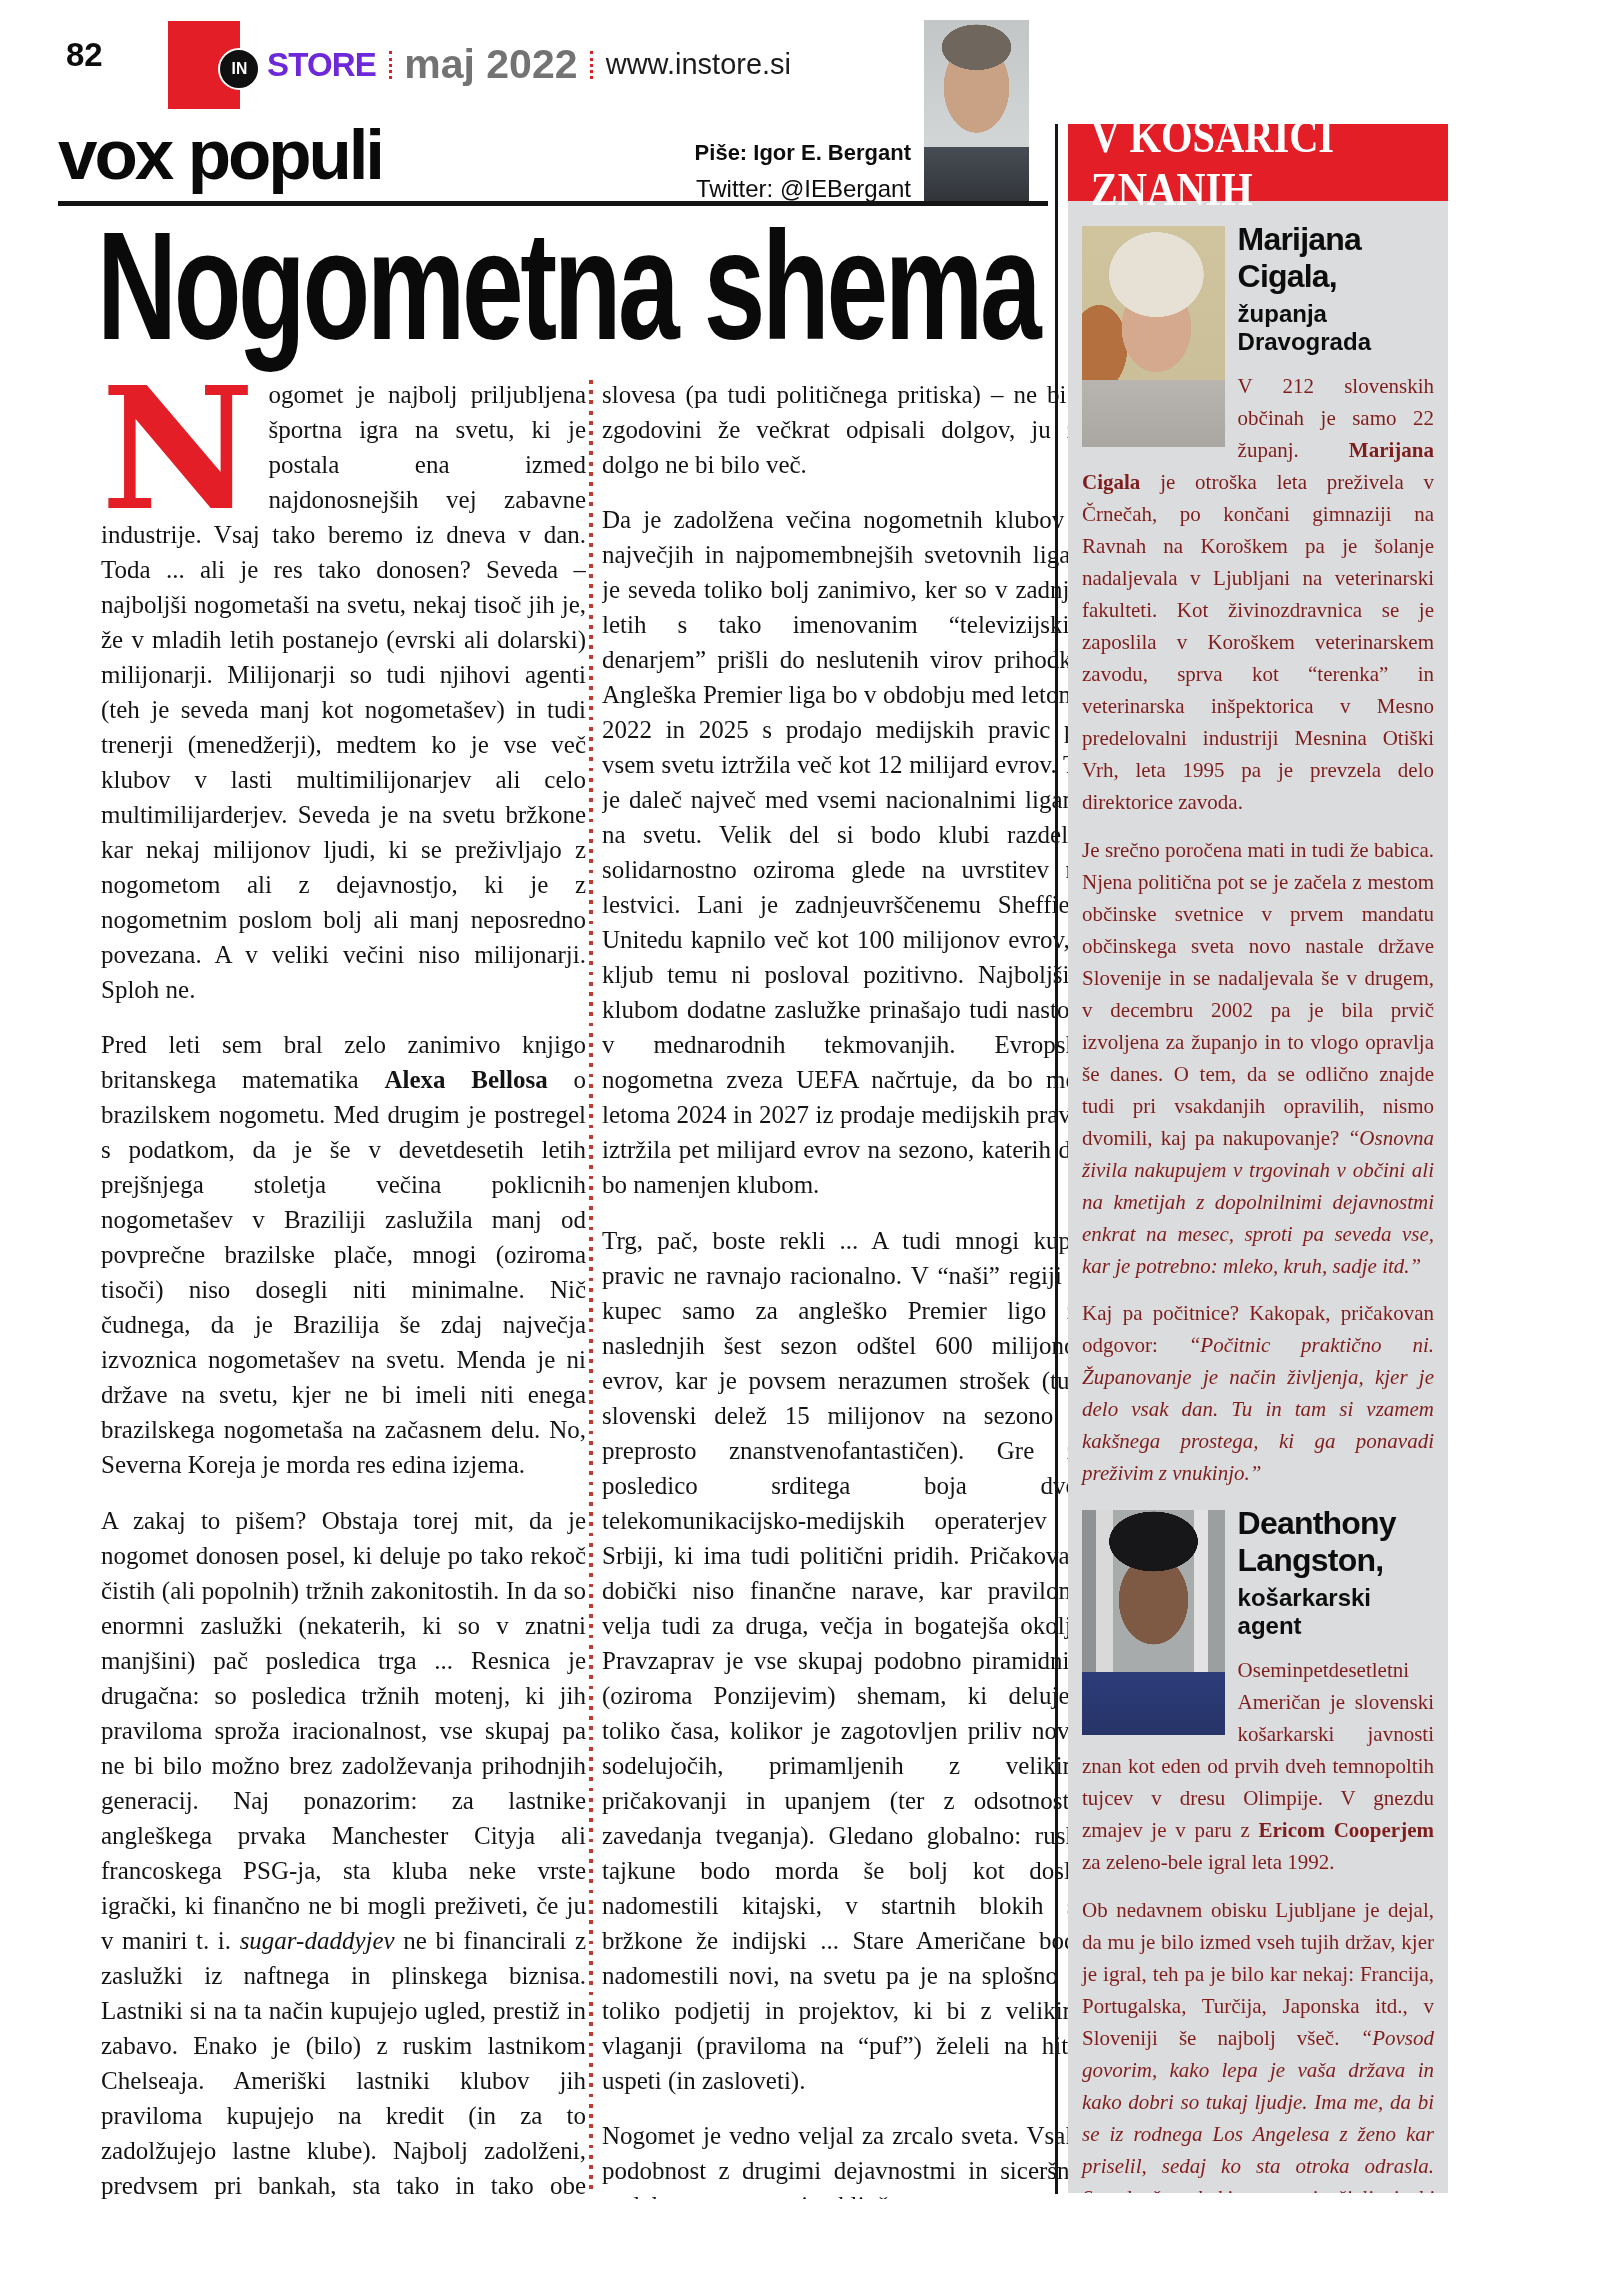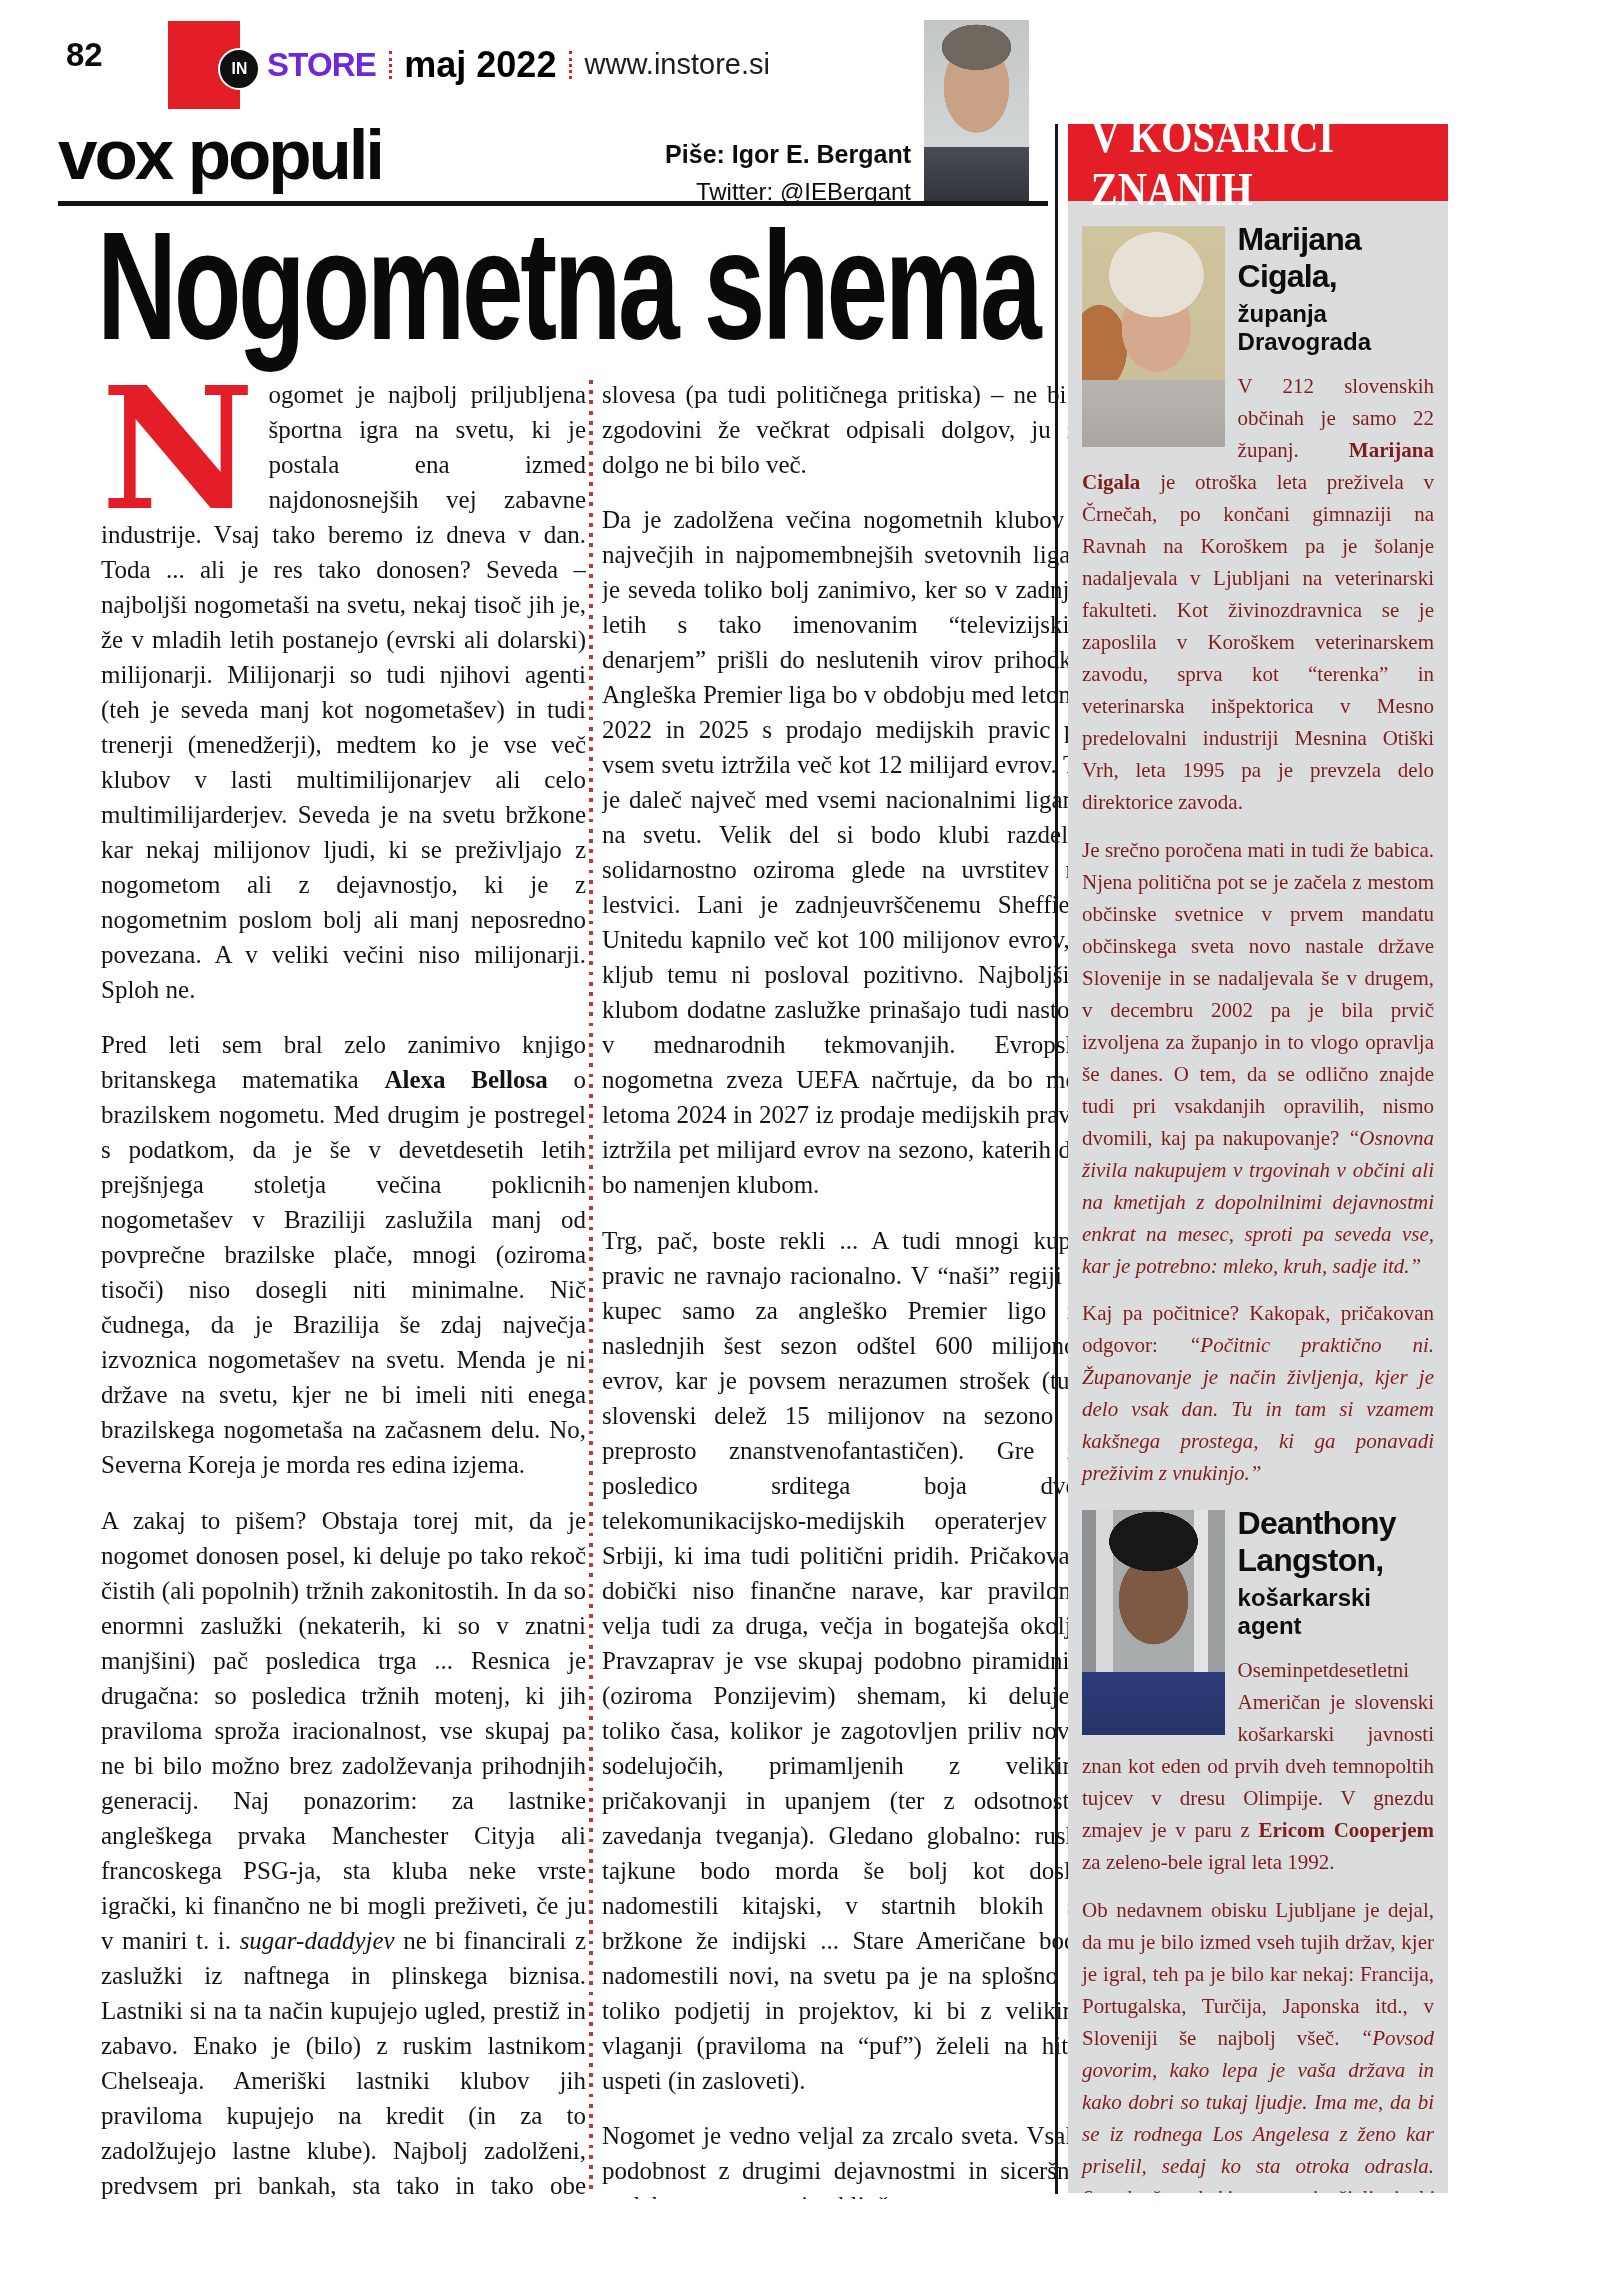--- a/index.html
+++ b/index.html
@@ -10,27 +10,27 @@
   .pageno{position:absolute;left:66px;top:36px;font-family:"Liberation Sans",sans-serif;
           font-weight:bold;font-size:33px;color:#0d0d0d;}
   .brand-row{position:absolute;left:168px;top:19px;height:91px;display:flex;align-items:center;}
   .logo-box{position:relative;width:72px;height:88px;background:#e41e26;}
   .logo-circle{position:absolute;right:-20.4px;top:27px;width:38px;height:38px;border-radius:50%;
                background:#101010;border:2.4px solid #fff;display:flex;align-items:center;justify-content:center;
                color:#fff;font-family:"Liberation Sans",sans-serif;font-weight:bold;font-size:15.7px;}
   .brand-name{margin-left:27px;font-family:"Liberation Sans",sans-serif;font-weight:bold;
               font-size:33px;letter-spacing:-0.8px;color:#6d28d9;}
   .dotsep{width:0;height:28px;border-left:3.9px dotted #e41e26;margin:0 12.6px;}
-  .brand-issue{font-family:"Liberation Sans",sans-serif;font-weight:bold;font-size:36px;color:#000000;}
+  .brand-issue{font-family:"Liberation Sans",sans-serif;font-weight:bold;font-size:41px;color:#737373;}
   .brand-site{font-family:"Liberation Sans",sans-serif;font-size:29px;color:#1c1c1c;}
   .section-title{position:absolute;left:58px;top:114px;font-family:"Liberation Sans",sans-serif;
                  font-weight:bold;font-size:71px;letter-spacing:-3.1px;color:#0a0a0a;}
   .byline{position:absolute;left:503px;top:140px;width:408px;text-align:right;
           font-family:"Liberation Sans",sans-serif;color:#0d0d0d;}
-  .byline .l1{font-weight:bold;font-size:25px;}
+  .byline .l1{font-weight:bold;font-size:22px;}
   .byline .l2{font-size:24px;margin-top:9.4px;}
 
   
   .photo{position:relative;overflow:hidden;}
   .photo-author{position:absolute;left:924px;top:20.4px;width:105px;height:182px;
     background:
       radial-gradient(36px 23.6px at 50% 15%, #6f675e 0 96%, transparent 97%),
       radial-gradient(34px 47px at 50% 37%, #c9a184 0 96%, transparent 97%),
       linear-gradient(#474d54,#31353a) 0 127px / 105px 55px no-repeat,
       linear-gradient(#c2c6c7,#dadddd);}

